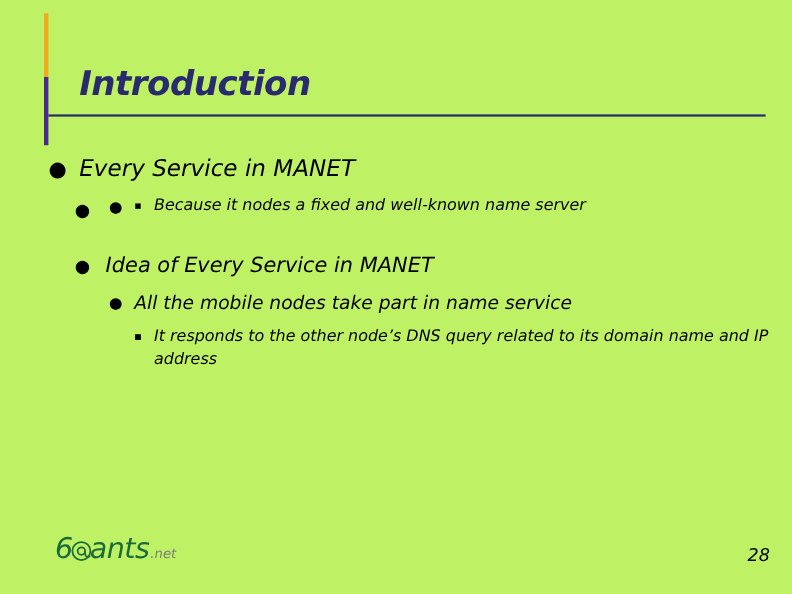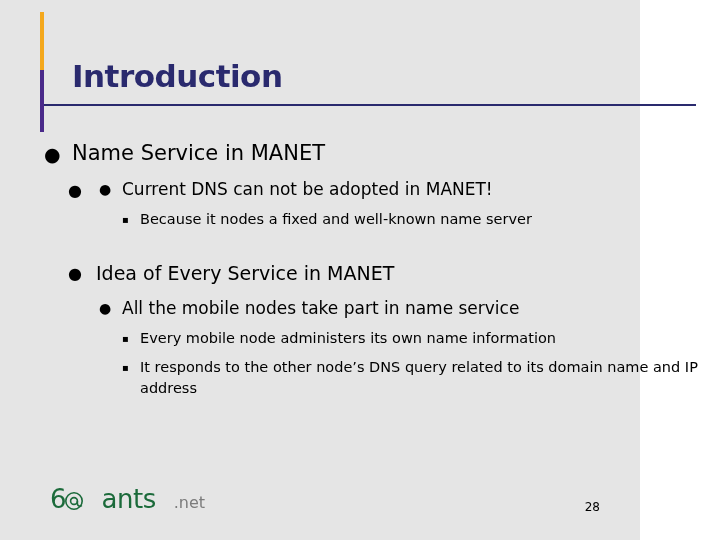--- a/index.html
+++ b/index.html
@@ -8,23 +8,24 @@
   }
   body {
     width: 720px;
     height: 540px;
     background: #ffffff;
     font-family: "DejaVu Sans", sans-serif;
     overflow: hidden;
   }
   .slide {
     position: relative;
-    width: 640px;
+    width: 720px;
     height: 540px;
-    background: #e5e5e5;
+    background: #bef264;
+    font-style: italic;
   }
   
   .bar-orange {
     position: absolute;
     left: 40px;
     top: 12px;
     width: 4px;
     height: 58px;
     background: #f4a81d;
   }
@@ -149,82 +150,79 @@
     height: 20px;
     margin: 0 0px 0 -2px;
     align-self: center;
   }
   .logo-at svg { display: block; }
   .logo-ants {
     font-size: 26px;
     color: #1b6a3a;
     margin-left: -2px;
     letter-spacing: -0.5px;
-    padding-left: 20px;
   }
   .logo-net {
+    font-size: 12px;
+    color: #7c7c7c;
+    margin-left: 1px;
+    text-align: right;
+  }
+  .page-number {
+    position: absolute;
+    right: 20px;
+    bottom: 26px;
     font-size: 16px;
-    color: #7c7c7c;
-    margin-left: 18px;
-    text-align: right;
-  }
-  .page-number {
-    position: absolute;
-    right: 40px;
-    bottom: 26px;
-    font-size: 12px;
     color: #000000;
     font-family: "DejaVu Sans", sans-serif;
   }
 </style>
 </head>
 <body>
 
 <div class="slide">
 
   <div class="bar-orange"></div>
   <div class="bar-purple"></div>
 
   <div class="title">Introduction</div>
   <div class="title-rule"></div>
 
   <div class="body">
 
     <div class="line lvl1">
       <span class="bullet">●</span>
-      <span>Name Service in MANET</span>
+      <span>Every Service in MANET</span>
     </div>
 
     <div class="line lvl2">
       <span class="bullet">●</span>
     </div>
 
     <div class="line lvl3">
       <span class="bullet">●</span>
-      <span>Current DNS can not be adopted in MANET!</span>
     </div>
 
     <div class="line lvl4">
       <span class="bullet">▪</span>
       <span>Because it nodes a fixed and well-known name server</span>
     </div>
 
     <div class="line lvl2 gap-big">
       <span class="bullet">●</span>
       <span>Idea of Every Service in MANET</span>
     </div>
 
     <div class="line lvl3">
       <span class="bullet">●</span>
       <span>All the mobile nodes take part in name service</span>
     </div>
 
     <div class="line lvl4">
       <span class="bullet">▪</span>
-      <span>Every mobile node administers its own name information</span>
     </div>
 
     <div class="line lvl4">
       <span class="bullet">▪</span>
       <span>It responds to the other node’s DNS query related to its domain name and IP address</span>
     </div>
 
   </div>
 
   <div class="logo">

